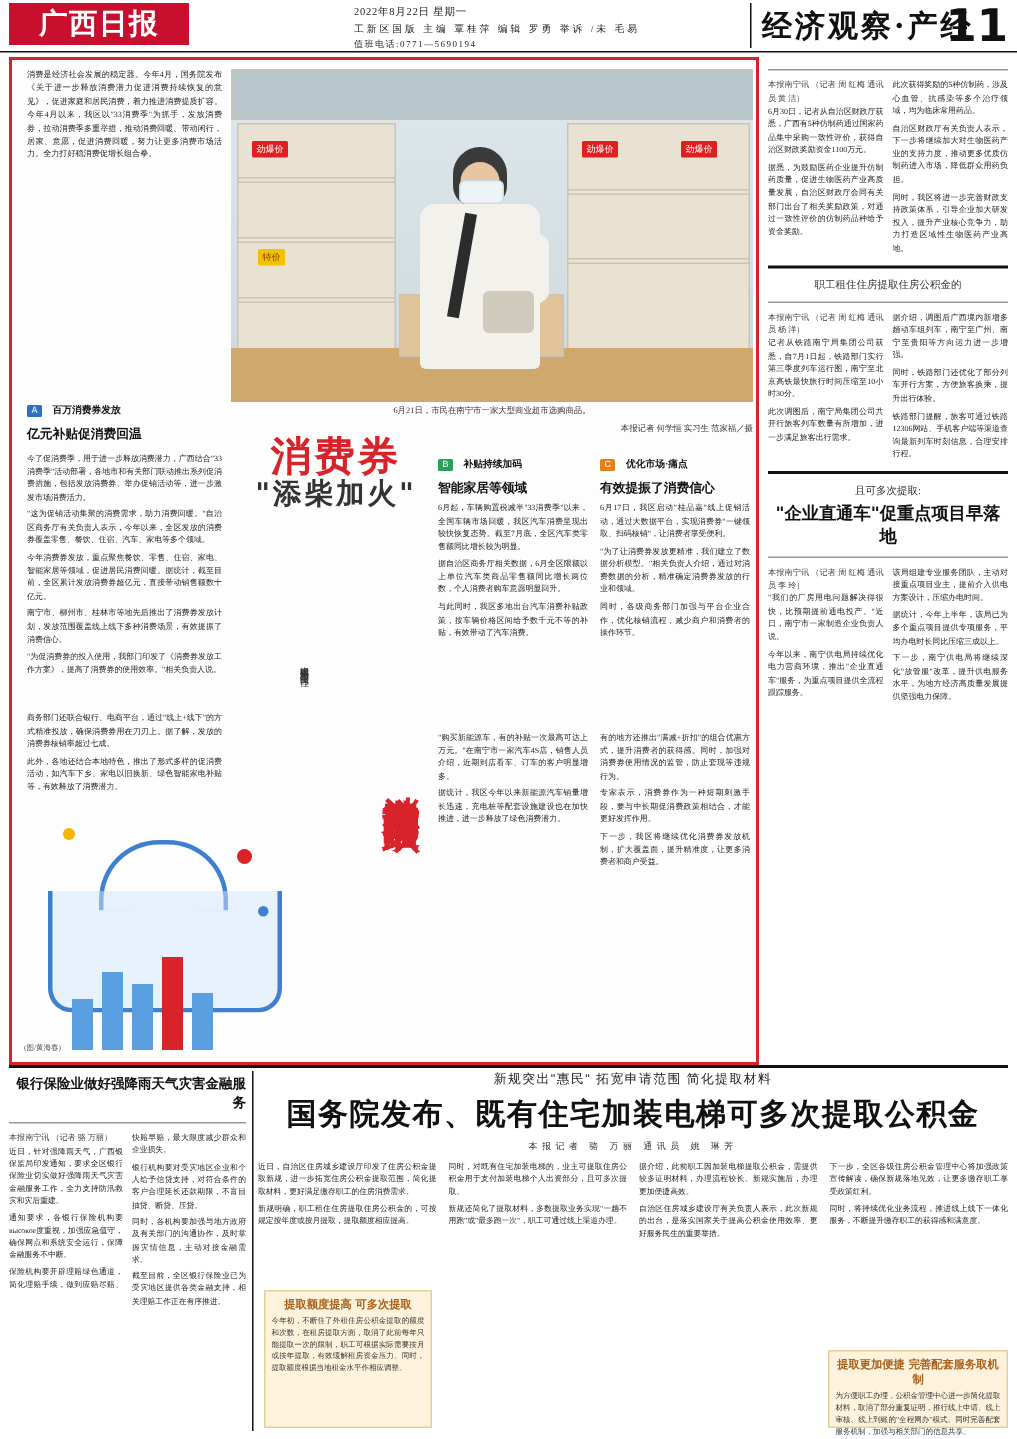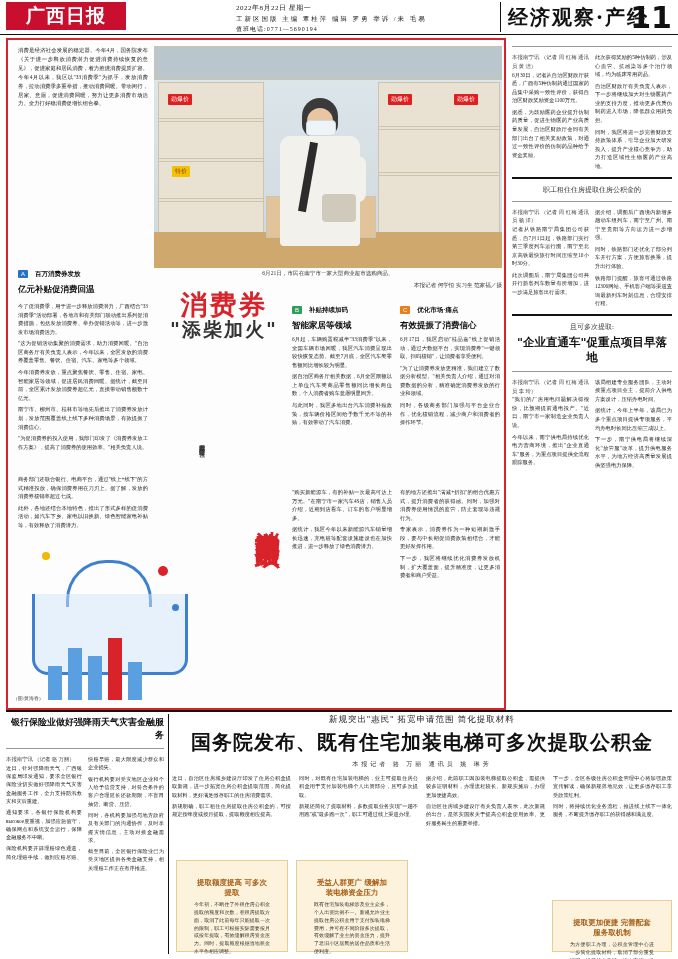--- a/index.html
+++ b/index.html
@@ -215,21 +215,21 @@
     letter-spacing:3px;
   }
   .bm-cols{
     column-count:4;column-gap:8px;
     font-size:5.2px;line-height:1.6;text-align:justify;color:#222;
     height:120px;
   }
   .bm-cols p{margin:0 0 3px 0;}
   .boxnote{
     position:absolute;background:#fdf3dd;border:1px solid #e3cf9a;
-    padding:17px;box-sizing:border-box;
+    padding:4px;box-sizing:border-box;
   }
   .boxnote .bn-title{
     font-family:"DejaVu Serif", serif;
     font-weight:bold;font-size:7.5px;color:#a8601a;text-align:center;
     line-height:1.35;margin-bottom:3px;
   }
   .boxnote .bn-body{font-size:5px;line-height:1.55;text-align:justify;color:#333;}
 
   .divline{position:absolute;background:#111;}
 </style>
@@ -437,24 +437,19 @@
       <p>下一步，全区各级住房公积金管理中心将加强政策宣传解读，确保新规落地见效，让更多缴存职工享受政策红利。</p>
       <p>同时，将持续优化业务流程，推进线上线下一体化服务，不断提升缴存职工的获得感和满意度。</p>
     </div>
   </div>
 
   <div class="boxnote" style="left:176px;top:860px;width:112px;height:92px;">
     <div class="bn-title">提取额度提高
 可多次提取</div>
     <div class="bn-body">今年初，不断住了外租住房公积金提取的额度和次数，在租房提取方面，取消了此前每年只能提取一次的限制，职工可根据实际需要按月或按年提取，有效缓解租房资金压力。同时，提取额度根据当地租金水平作相应调整。</div>
   </div>
-  <div class="boxnote" style="left:296px;top:860px;width:112px;height:92px;">
-    <div class="bn-title">受益人群更广
-缓解加装电梯资金压力</div>
-    <div class="bn-body">既有住宅加装电梯涉及业主众多，个人出资比例不一。新规允许业主提取住房公积金用于支付加装电梯费用，并可在不同阶段多次提取，有效缓解了业主的资金压力，提升了老旧小区居民的居住品质和生活便利度。</div>
-  </div>
   <div class="boxnote" style="left:552px;top:900px;width:120px;height:52px;">
     <div class="bn-title">提取更加便捷
 完善配套服务取机制</div>
     <div class="bn-body">为方便职工办理，公积金管理中心进一步简化提取材料，取消了部分重复证明，推行线上申请、线上审核、线上到账的"全程网办"模式。同时完善配套服务机制，加强与相关部门的信息共享。</div>
   </div>
 
 </div>
 
 </body></html>

